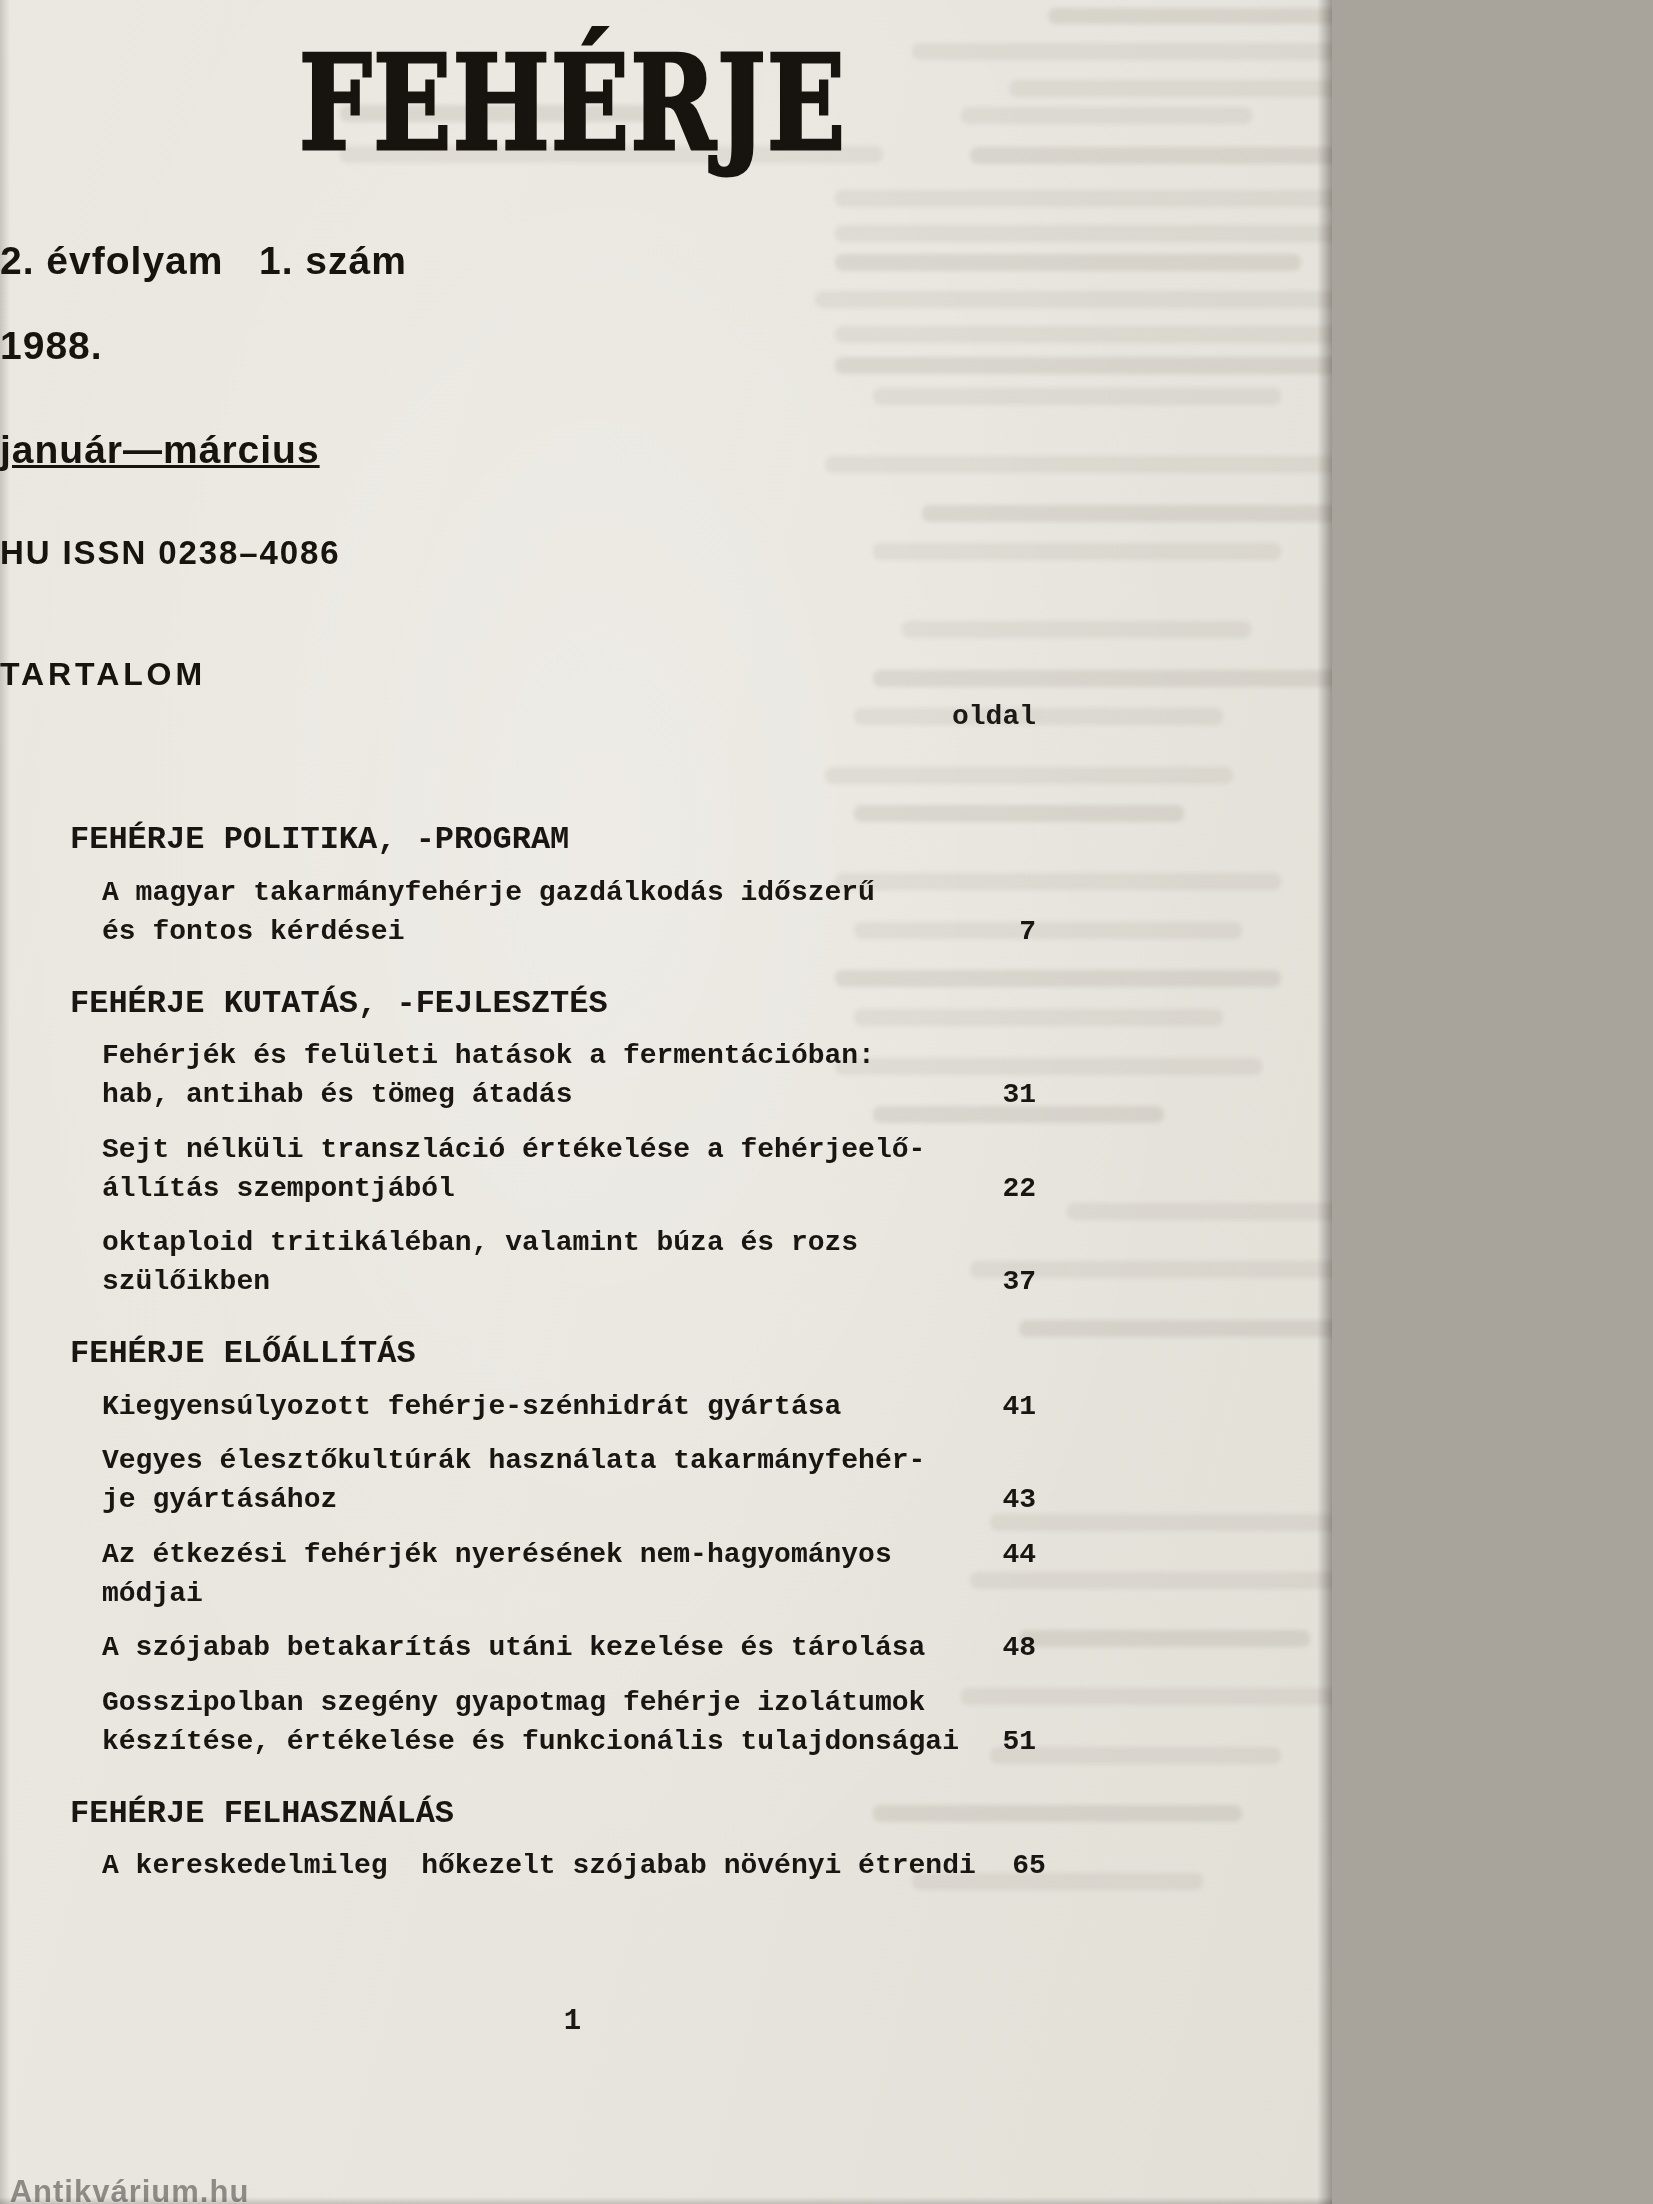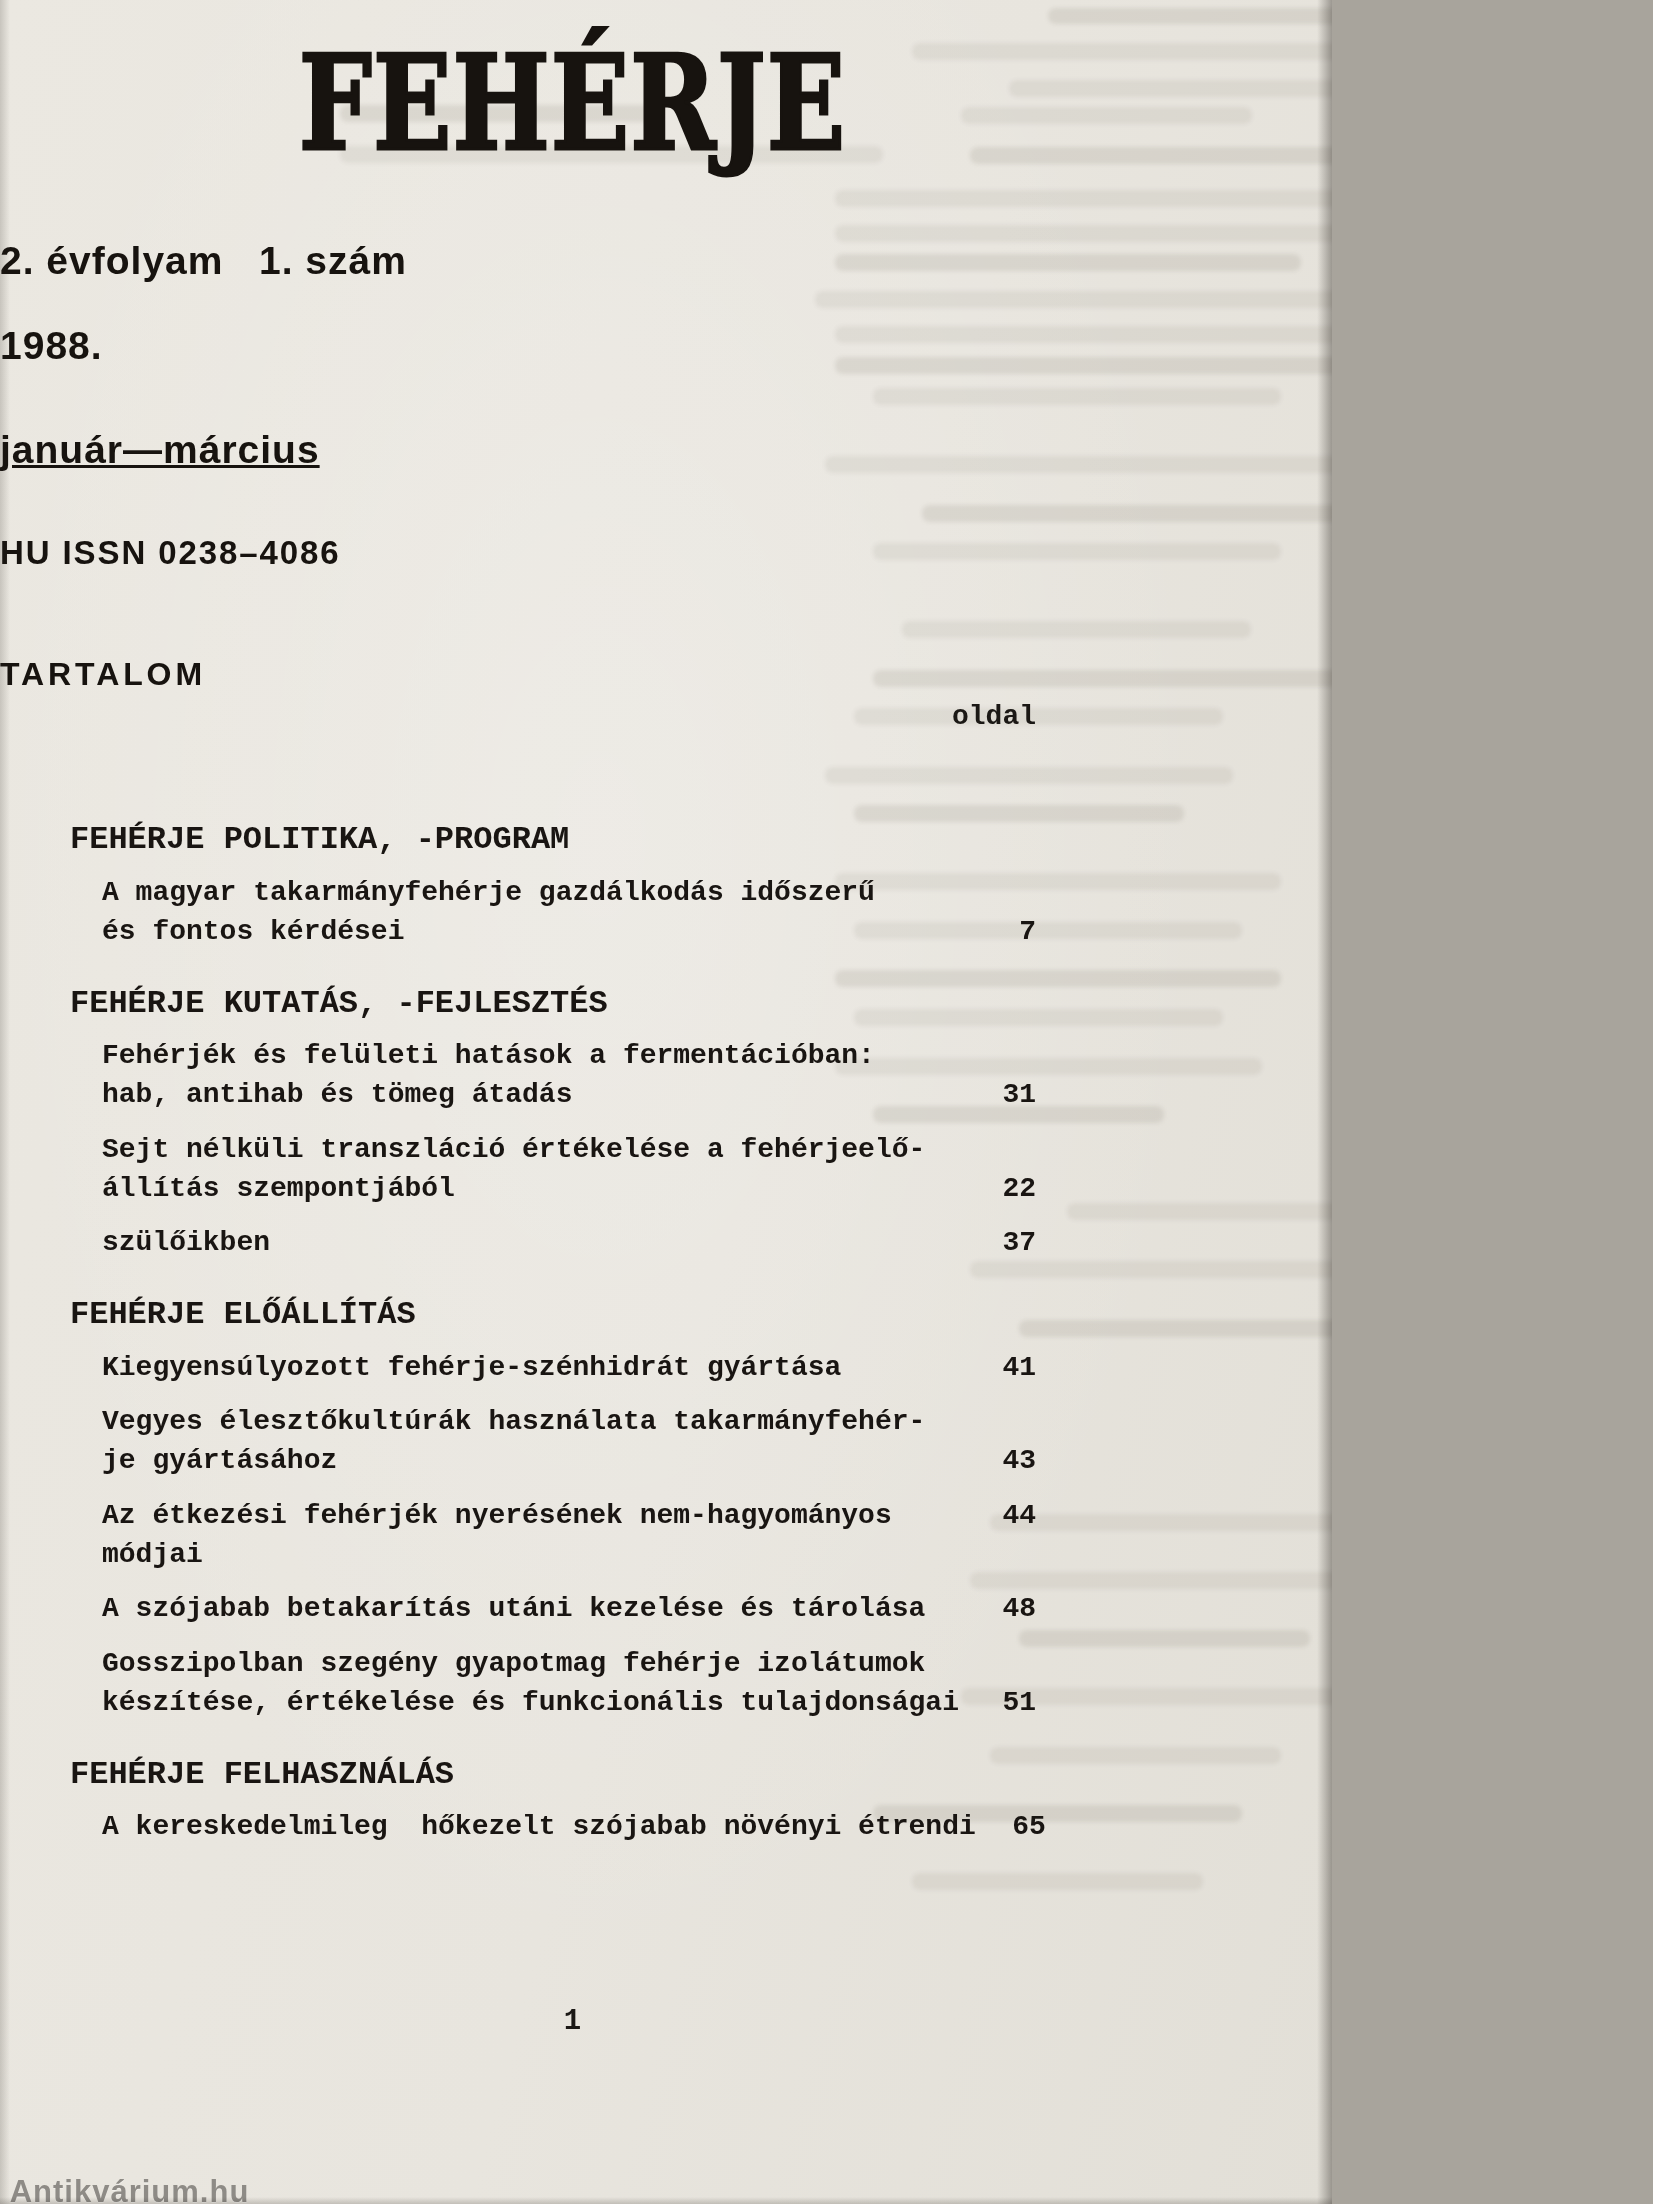--- a/index.html
+++ b/index.html
@@ -174,20 +174,24 @@
             <span class="line-text">Sejt nélküli transzláció értékelése a fehérjeelő-</span>
             <span class="page-num"></span>
           </div>
           <div class="toc-line">
             <span class="line-text">állítás szempontjából</span>
             <span class="page-num">22</span>
           </div>
         </div>
         <div class="toc-entry">
           <div class="toc-line">
+            <span class="line-text">oktaploid tritikáléban, valamint búza és rozs</span>
+            <span class="page-num"></span>
+          </div>
+          <div class="toc-line">
             <span class="line-text">szülőikben</span>
             <span class="page-num">37</span>
           </div>
         </div>
       </section>
       <section class="toc-section">
         <h2 class="toc-heading">FEHÉRJE ELŐÁLLÍTÁS</h2>
         <div class="toc-entry">
           <div class="toc-line">
             <span class="line-text">Kiegyensúlyozott fehérje-szénhidrát gyártása</span>

